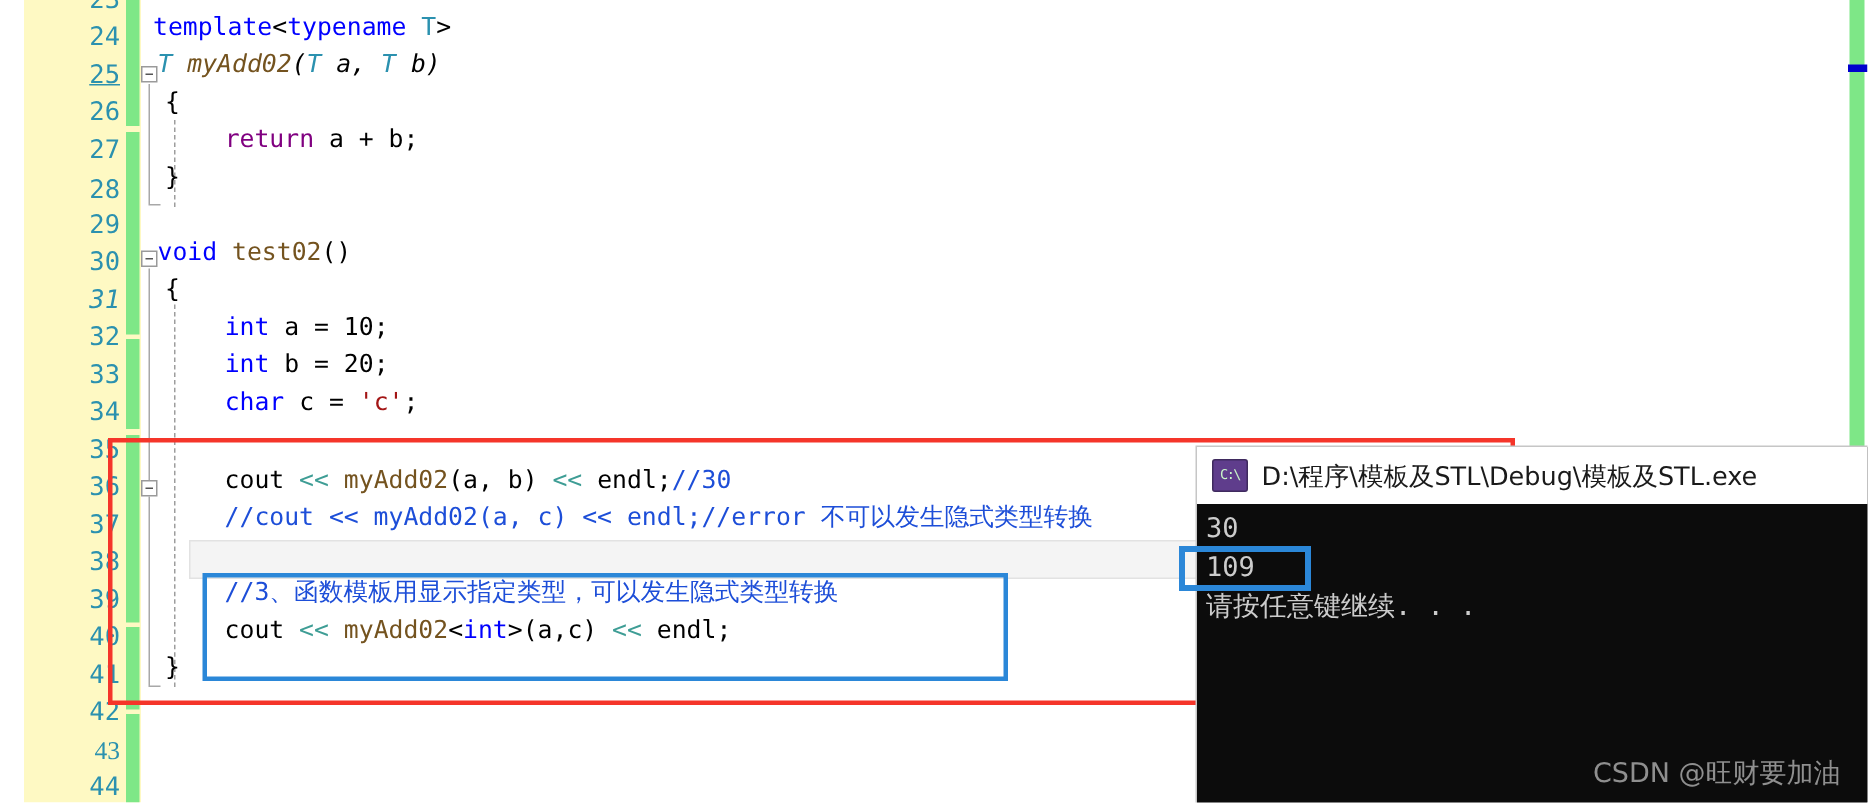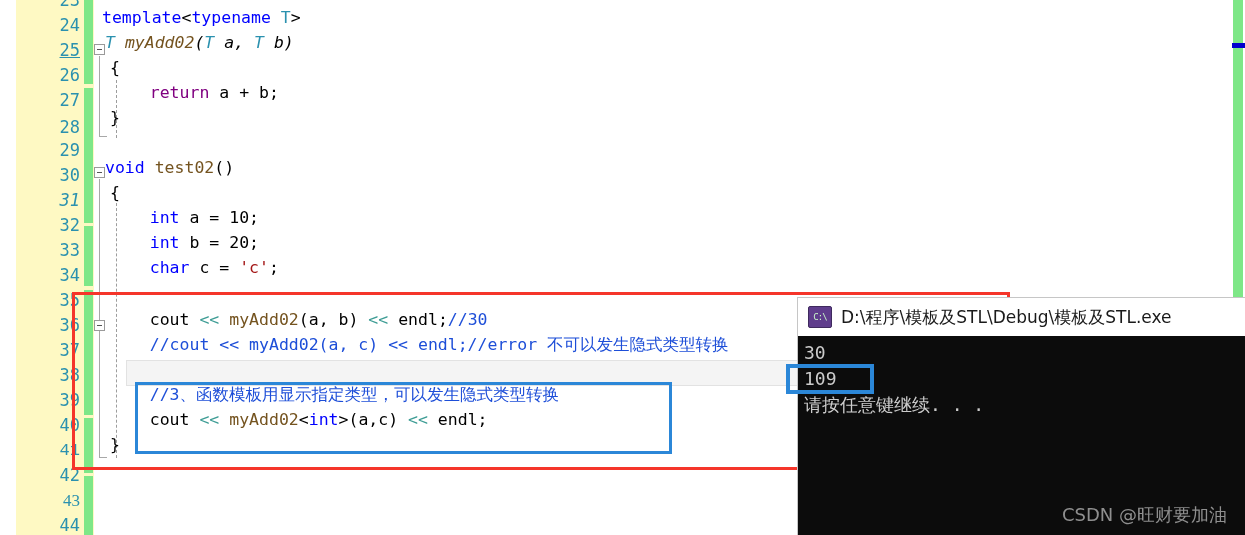--- a/index.html
+++ b/index.html
@@ -236,21 +236,21 @@
     <div class="lnum" style="top:188px;font-style:italic;">31</div>
     <div class="lnum" style="top:213px;">32</div>
     <div class="lnum" style="top:238px;">33</div>
     <div class="lnum" style="top:263px;">34</div>
     <div class="lnum" style="top:288px;">35</div>
     <div class="lnum" style="top:313px;">36</div>
     <div class="lnum" style="top:338px;">37</div>
     <div class="lnum" style="top:363px;">38</div>
     <div class="lnum" style="top:388px;">39</div>
     <div class="lnum" style="top:413px;">40</div>
-    <div class="lnum" style="top:438px;font-family:Liberation Mono, monospace;">41</div>
+    <div class="lnum" style="top:438px;">41</div>
     <div class="lnum" style="top:463px;">42</div>
     <div class="lnum" style="top:488px;font-family:Liberation Serif, serif;">43</div>
     <div class="lnum" style="top:513px;">44</div>
   </div>
 
   <div class="changebar" style="top:0px;   height:84px;"></div>
   <div class="changebar" style="top:88px;  height:135px;"></div>
   <div class="changebar" style="top:226px; height:60px;"></div>
   <div class="changebar" style="top:290px; height:125px;"></div>
   <div class="changebar" style="top:418px; height:55px;"></div>

